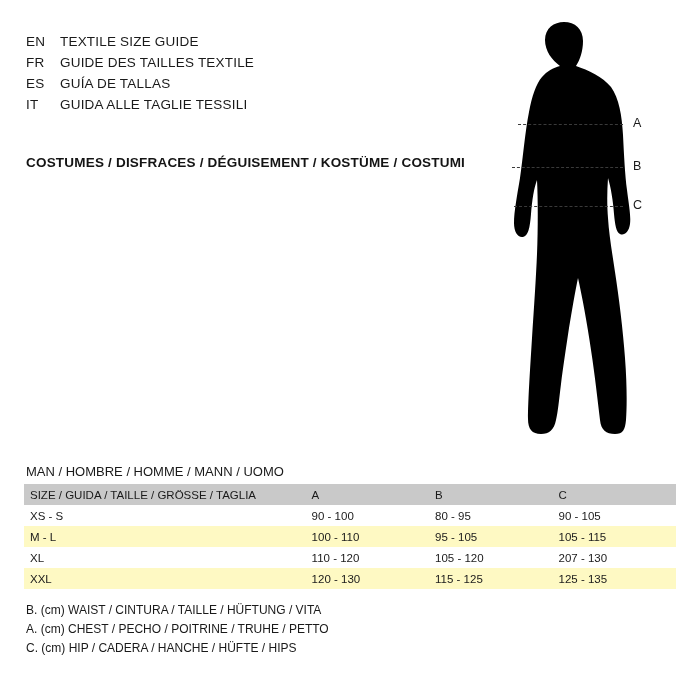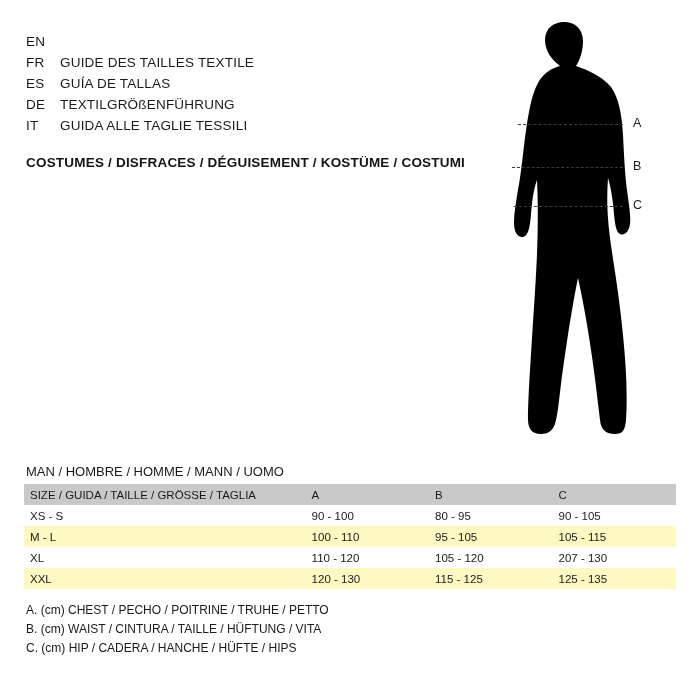--- a/index.html
+++ b/index.html
@@ -133,32 +133,29 @@
   .legend div { height: 19px; }
 </style>
 </head>
 <body>
 
 <div class="page">
 
   <div class="lang-list">
     <div class="lang-row">
       <span class="lang-code">EN</span>
+      <span class="lang-text">TEXTILE SIZE GUIDE</span>
     </div>
     <div class="lang-row">
       <span class="lang-code">FR</span>
       <span class="lang-text">GUIDE DES TAILLES TEXTILE</span>
     </div>
     <div class="lang-row">
       <span class="lang-code">ES</span>
       <span class="lang-text">GUÍA DE TALLAS</span>
-    </div>
-    <div class="lang-row">
-      <span class="lang-code">DE</span>
-      <span class="lang-text">TEXTILGRÖßENFÜHRUNG</span>
     </div>
     <div class="lang-row">
       <span class="lang-code">IT</span>
       <span class="lang-text">GUIDA ALLE TAGLIE TESSILI</span>
     </div>
   </div>
 
   <div class="subtitle">COSTUMES / DISFRACES / DÉGUISEMENT / KOSTÜME / COSTUMI</div>
 
   <div class="figure">
@@ -245,18 +242,18 @@
       <tr class="even">
         <td class="c-size">XXL</td>
         <td class="c-a">120 - 130</td>
         <td class="c-b">115 - 125</td>
         <td class="c-c">125 - 135</td>
       </tr>
     </tbody>
   </table>
 
   <div class="legend">
+    <div>B. (cm) WAIST / CINTURA / TAILLE / HÜFTUNG / VITA</div>
     <div>A. (cm) CHEST / PECHO / POITRINE / TRUHE / PETTO</div>
-    <div>B. (cm) WAIST / CINTURA / TAILLE / HÜFTUNG / VITA</div>
     <div>C. (cm) HIP / CADERA / HANCHE / HÜFTE / HIPS</div>
   </div>
 
 </div>
 
 </body></html>

